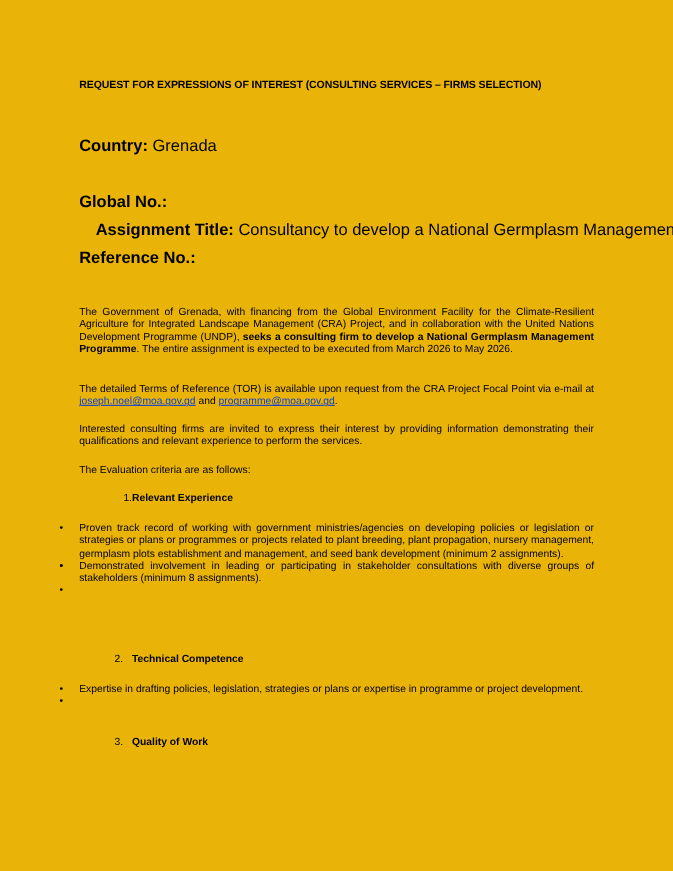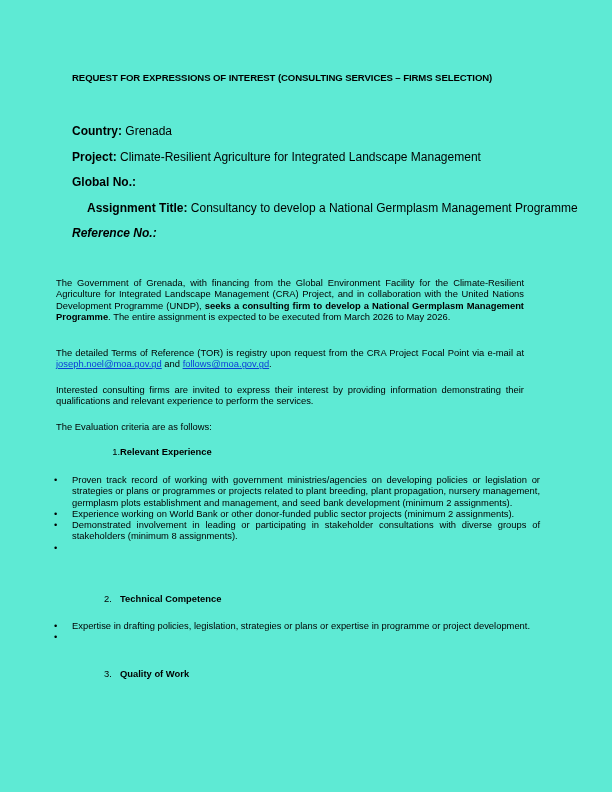--- a/index.html
+++ b/index.html
@@ -1,73 +1,70 @@
 <!DOCTYPE html>
 <html><head>
   <meta charset="utf-8">
   <style>
     html, body { margin: 0; padding: 0; background: #ffffff; }
     body { width: 612px; height: 792px; position: relative; overflow: hidden;
            font-family: "Liberation Sans", sans-serif; color: #000; }
-    .page { position: absolute; left: 0; top: 0; width: 612px; height: 792px; background: #5eead4; }
+    .page { position: absolute; left: 0; top: 0; width: 612px; height: 792px; background: #eab308; }
     .abs { position: absolute; }
     .title { left: 72px; top: 72px; font-size: 9.6px; font-weight: bold; letter-spacing: -0.1px; white-space: nowrap; }
-    .field { left: 72px; font-size: 12px; white-space: nowrap; }
+    .field { left: 72px; font-size: 15px; white-space: nowrap; }
     .field b { font-weight: bold; }
-    .para { left: 56px; width: 468px; font-size: 9.4px; line-height: 11.3px; text-align: justify; }
+    .para { left: 72px; width: 468px; font-size: 9.4px; line-height: 11.3px; text-align: justify; }
     .para b { font-weight: bold; }
     a.link { color: #0b3fd6; text-decoration: underline; }
     .numhead { left: 104px; font-size: 9.4px; white-space: nowrap; }
     .numhead .n { display: inline-block; width: 16px; }
     .numhead .h { font-weight: bold; }
     .bullets { left: 54px; width: 486px; margin: 0; padding: 0; list-style: none; font-size: 9.4px; line-height: 11.3px; }
     .bullets li { position: relative; padding-left: 18px; text-align: justify; }
     .bullets li .dot { position: absolute; left: 0; top: 0; width: 10px; }
   </style>
 </head>
 <body>
 
 <div class="page">
 
   <div class="abs title">REQUEST FOR EXPRESSIONS OF INTEREST (CONSULTING SERVICES – FIRMS SELECTION)</div>
 
   <div class="abs field" style="top:124px;">
     <b>Country:</b><span> Grenada</span>
   </div>
-  <div class="abs field" style="top:150px;">
-    <b>Project:</b><span> Climate-Resilient Agriculture for Integrated Landscape Management</span>
-  </div>
   <div class="abs field" style="top:175px;">
     <b>Global No.:</b><span></span>
   </div>
   <div class="abs field" style="top:201px;margin-left:15px;">
     <b>Assignment Title:</b><span> Consultancy to develop a National Germplasm Management Programme</span>
   </div>
-  <div class="abs field" style="top:226px;font-style:italic;">
+  <div class="abs field" style="top:226px;">
     <b>Reference No.:</b><span></span>
   </div>
 
   <div class="abs para" style="top:277px;">
     <span>The Government of Grenada, with financing from the Global Environment Facility for the Climate-Resilient Agriculture for Integrated Landscape Management (CRA) Project, and in collaboration with the United Nations Development Programme (UNDP), </span><b>seeks a consulting firm to develop a National Germplasm Management Programme</b><span>. The entire assignment is expected to be executed from March 2026 to May 2026.</span>
   </div>
 
   <div class="abs para" style="top:347px;">
-    <span>The detailed Terms of Reference (TOR) is registry upon request from the CRA Project Focal Point via e-mail at </span><a class="link" title="joseph.noel@moa.gov.gd">joseph.noel@moa.gov.gd</a><span> and </span><a class="link" title="registry@moa.gov.gd">follows@moa.gov.gd</a><span>.</span>
+    <span>The detailed Terms of Reference (TOR) is available upon request from the CRA Project Focal Point via e-mail at </span><a class="link" title="joseph.noel@moa.gov.gd">joseph.noel@moa.gov.gd</a><span> and </span><a class="link" title="registry@moa.gov.gd">programme@moa.gov.gd</a><span>.</span>
   </div>
 
   <div class="abs para" style="top:421px;">The Evaluation criteria are as follows:</div>
 
   <div class="abs para" style="top:384px;">Interested consulting firms are invited to express their interest by providing information demonstrating their qualifications and relevant experience to perform the services.</div>
 
   <div class="abs numhead" style="top:446px;text-align:right;">
     <span class="n">1.</span><span class="h">Relevant Experience</span>
   </div>
   <ul class="abs bullets" style="top:474px;">
     <li><span class="dot">•</span><span>Proven track record of working with government ministries/agencies on developing policies or legislation or strategies or plans or programmes or projects related to plant breeding, plant propagation, nursery management, germplasm plots establishment and management, and seed bank development (minimum 2 assignments).</span></li>
-    <li><span class="dot">•</span><span>Experience working on World Bank or other donor-funded public sector projects (minimum 2 assignments).</span></li>
+    <li><span class="dot">•</span></li>
     <li><span class="dot">•</span><span>Demonstrated involvement in leading or participating in stakeholder consultations with diverse groups of stakeholders (minimum 8 assignments).</span></li>
     <li><span class="dot">•</span></li>
   </ul>
 
   <div class="abs numhead" style="top:593px;">
     <span class="n">2.</span><span class="h">Technical Competence</span>
   </div>
   <ul class="abs bullets" style="top:620px;">
     <li><span class="dot">•</span><span>Expertise in drafting policies, legislation, strategies or plans or expertise in programme or project development.</span></li>
     <li><span class="dot">•</span></li>

